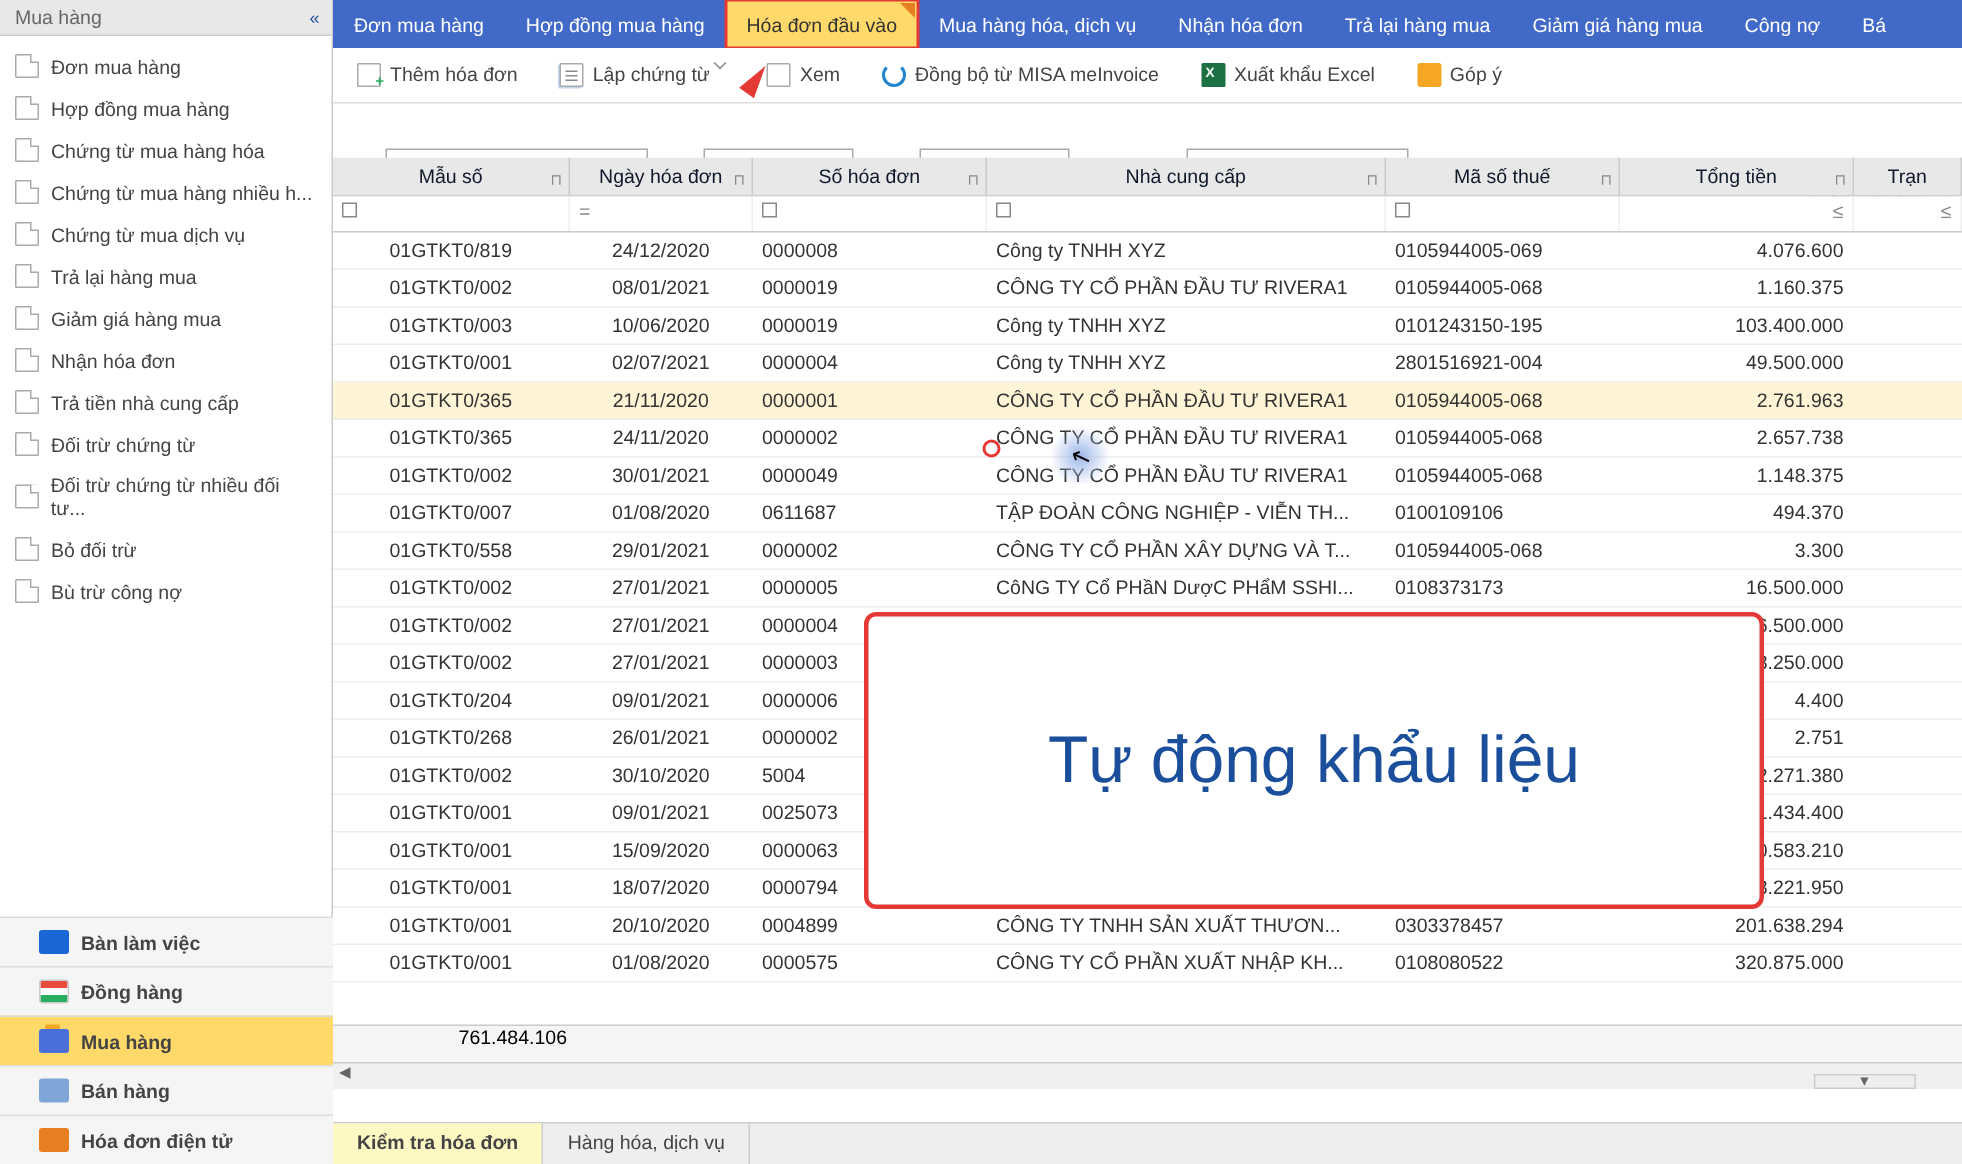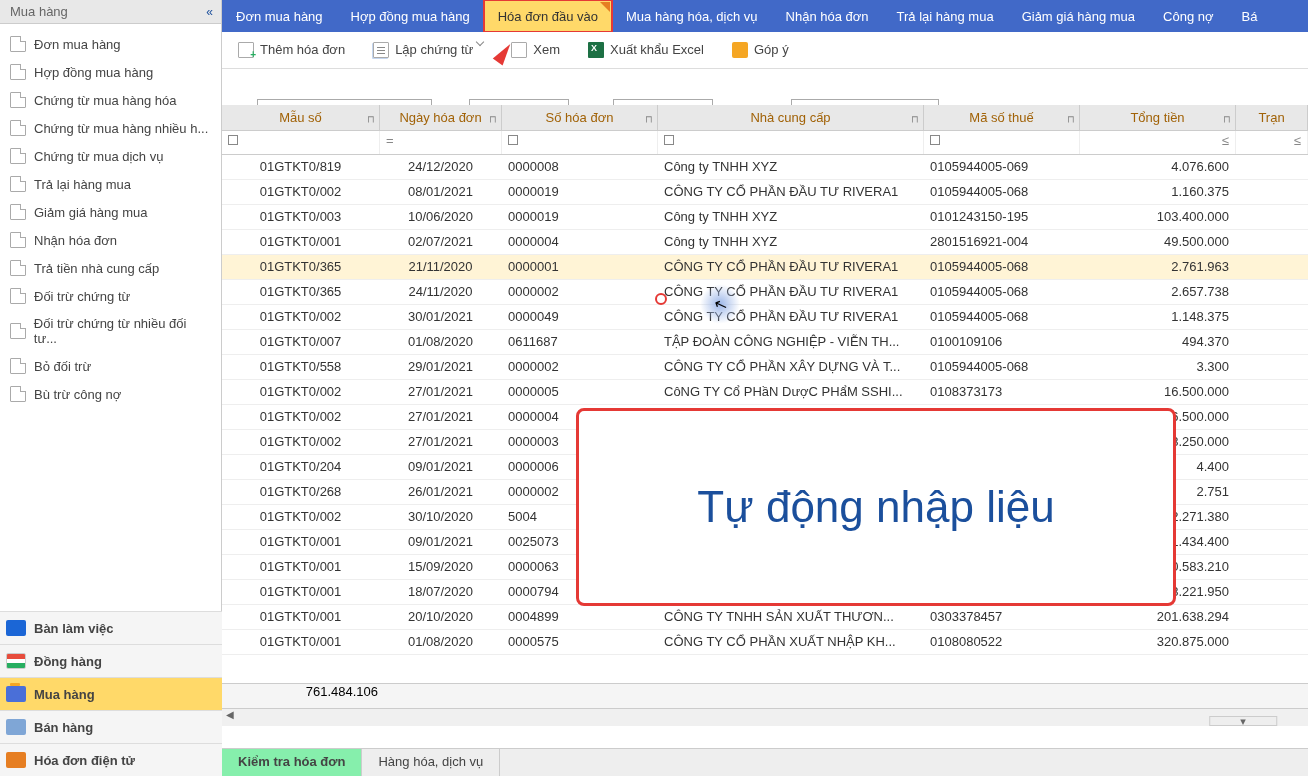--- a/index.html
+++ b/index.html
@@ -6,21 +6,21 @@
 body { background:#fff; width:1308px; height:776px; overflow:hidden; position:relative; }
 .left-panel { position:absolute; left:0; top:0; width:222px; height:776px; border-right:1px solid #ccc; background:#fff; }
 .left-header { background:#e8e8e8; padding:4px 10px; font-size:18px; color:#666; border-bottom:1px solid #ccc; display:flex; align-items:center; justify-content:space-between; }
 .left-header span:last-child { font-size:12px; color:#1b4f9c; letter-spacing:-2px; cursor:pointer; }
 .nav-list { padding:6px 0; }
 .nav-item { display:flex; align-items:center; padding:6px 10px; cursor:pointer; color:#444; }
 .nav-icon { width:16px; height:16px; margin-right:8px; display:inline-block; }
 .doc-ico { border:1px solid #aaa; border-radius:1px; position:relative; }
 .doc-ico::after { content:''; position:absolute; right:-1px; top:-1px; width:5px; height:5px; border-left:1px solid #aaa; border-bottom:1px solid #aaa; background:#fff; }
 .bottom-nav { position:absolute; bottom:0; left:0; width:222px; }
-.bottom-item { display:flex; align-items:center; padding:8px 6px; border-top:1px solid #ddd; background:#f5f5f5; cursor:pointer; font-weight:bold; color:#444; }
+.bottom-item { display:flex; align-items:center; padding:8px 26px; border-top:1px solid #ddd; background:#f5f5f5; cursor:pointer; font-weight:bold; color:#444; }
 .bottom-item.active { background:#ffd969; }
 .bottom-icon { width:20px; height:16px; margin-right:8px; display:inline-block; }
 .bi-desk { background:#1b66d6; border-radius:2px; }
 .bi-bank { background:linear-gradient(#e74c3c 33%,#fff 33% 66%,#27ae60 66%); border:1px solid #ccc; border-radius:2px; }
 .bi-cart { background:#4a6fd8; border-radius:2px; position:relative; }
 .bi-cart::after{content:'';position:absolute;top:-3px;left:4px;width:10px;height:3px;background:#f5a623;border-radius:1px;}
 .bi-sell { background:#7fa6d6; border-radius:2px; }
 .bi-einv { background:#e67e22; border-radius:2px; }
 .main { position:absolute; left:222px; top:0; right:0; height:776px; }
 .tabs { background:#4169c8; display:flex; align-items:stretch; height:32px; overflow:hidden; }
@@ -39,38 +39,38 @@
 .i-xls{background:#1d7044;border-radius:1px;position:relative;}
 .i-xls::after{content:'X';color:#fff;font-size:9px;font-weight:bold;position:absolute;left:3px;top:1px;}
 .i-chat{background:#f5a623;border-radius:2px;}
 .drp{width:6px;height:6px;border-right:1px solid #888;border-bottom:1px solid #888;transform:rotate(45deg);margin-left:-2px;margin-top:-3px;}
 .filterbar { display:flex; align-items:center; gap:10px; padding:8px 10px; border-bottom:1px solid #ddd; }
 .filterbar label { color:#444; }
 select,input[type=text] { height:26px; border:1px solid #aaa; padding:0 6px; background:#fff; font-size:13px; }
 .btn { background:#eee; border:1px solid #aaa; padding:4px 12px; cursor:pointer; border-radius:2px;margin-top:44px; }
 .grid { position:absolute; top:105px; left:0; right:0; bottom:50px; overflow:hidden; }
 .ghead { display:flex; background:#e8e8e8; border-bottom:1px solid #ccc; height:26px; }
-.ghead .gc { border-right:1px solid #ccc; padding:4px 6px; text-align:center; color:#a16207; position:relative; display:flex;align-items:center;justify-content:center;}
+.ghead .gc { border-right:1px solid #ccc; padding:4px 6px; text-align:center; color:#0f172a; position:relative; display:flex;align-items:center;justify-content:center;}
 .pin{position:absolute;right:4px;top:6px;width:8px;height:8px;}
 .pin::before{content:'⊏';font-size:10px;color:#888;transform:rotate(90deg);display:inline-block;}
 .gfilt { display:flex; background:#fff; border-bottom:1px solid #ccc; height:24px; }
 .gfilt .gc { border-right:1px solid #eee; padding:2px 6px; color:#888; text-align:left;}
 .fbox{width:10px;height:10px;border:1px solid #888;display:inline-block;}
 .grow { display:flex; height:25px; border-bottom:1px solid #eee; cursor:pointer; }
 .grow.sel{background:#fff4d6;}
 .grow .gc { border-right:1px solid transparent; padding:4px 6px; overflow:hidden; white-space:nowrap; text-overflow:ellipsis; color:#333; }
 .gc.num{text-align:right;}
 .gc.ctr{text-align:center;}
 .c1{width:158px;text-align:center;} .c2{width:122px;} .c3{width:156px;} .c4{width:266px;} .c5{width:156px;} .c6{width:156px;text-align:right;} .c7{width:72px;}
 .totalrow{display:flex;background:#f5f5f5;border-top:1px solid #ccc;position:absolute;bottom:30px;left:0;right:0;height:25px;flex-direction:column;}
 .hscroll{position:absolute;bottom:30px;left:0;right:0;height:18px;background:#f0f0f0;border-top:1px solid #ccc;}
 .hscroll::before{content:'◀';position:absolute;left:4px;top:0;font-size:10px;color:#666;}
 .bottabs{position:absolute;bottom:0;left:0;right:0;height:28px;background:#eee;border-top:1px solid #ccc;display:flex;}
 .btab{padding:5px 16px;border-right:1px solid #ccc;cursor:pointer;color:#444;}
-.btab.active{background:#86efac;font-weight:bold;}
+.btab.active{background:#fef9c3;font-weight:bold;}
 .callout{position:absolute;left:576px;top:408px;width:600px;height:198px;background:#fff;border:3px solid #e53935;border-radius:8px;display:flex;align-items:center;justify-content:center;z-index:50;}
 .callout span{font-size:44px;color:#1b4f9c;}
 .cursor-spot{position:absolute;left:700px;top:284px;width:40px;height:40px;background:radial-gradient(circle,#9db7e8 0%,rgba(157,183,232,0) 70%);border-radius:50%;z-index:40;pointer-events:none;}
 .cursor-arrow{position:absolute;left:714px;top:295px;font-size:16px;color:#000;z-index:41;transform:rotate(-20deg);}
 .red-dot{position:absolute;left:655px;top:293px;width:12px;height:12px;border:2px solid #e53935;border-radius:50%;background:#fff;z-index:42;}
 .red-arrow{position:absolute;left:498px;top:42px;width:30px;height:30px;z-index:30;}
 .red-arrow::after{content:'';position:absolute;width:0;height:0;border-left:6px solid transparent;border-right:6px solid transparent;border-bottom:22px solid #e53935;transform:rotate(35deg);}
 .cen-drop{position:absolute;right:20px;bottom:48px;width:90px;height:12px;}
 .cen-drop::after{content:'▾';color:#666;font-size:11px;position:absolute;left:50%;transform:translateX(-50%);background:#eee;border:1px solid #ccc;padding:0 30px;line-height:8px;}
 </style>
@@ -199,20 +199,24 @@
     <div class="tbtn">
         <span class="ico16 i-form" style="position:relative;"></span>
         <span>Lập chứng từ</span>
         <span class="drp"></span>
       </div>
     <div class="tbtn">
         <span class="ico16 i-eye"></span>
         <span>Xem</span>
       </div>
     <div class="tbtn">
+        <span class="ico16 i-sync"></span>
+        <span>Đồng bộ từ MISA meInvoice</span>
+      </div>
+    <div class="tbtn">
         <span class="ico16 i-xls"></span>
         <span>Xuất khẩu Excel</span>
       </div>
     <div class="tbtn">
         <span class="ico16 i-chat"></span>
         <span>Góp ý</span>
       </div>
   </div>
   <div class="filterbar">
     <label>Kỳ</label>
@@ -466,14 +470,14 @@
     <div class="btab active">Kiểm tra hóa đơn</div>
     <div class="btab">Hàng hóa, dịch vụ</div>
   </div>
 </div>
 
 <div class="red-arrow"></div>
 <div class="cursor-spot"></div>
 <div class="cursor-arrow">↖</div>
 <div class="red-dot"></div>
 <div class="callout">
-    <span>Tự động nhập liệu</span>
+    <span>Tự động khẩu liệu</span>
   </div>
 
 </body></html>

